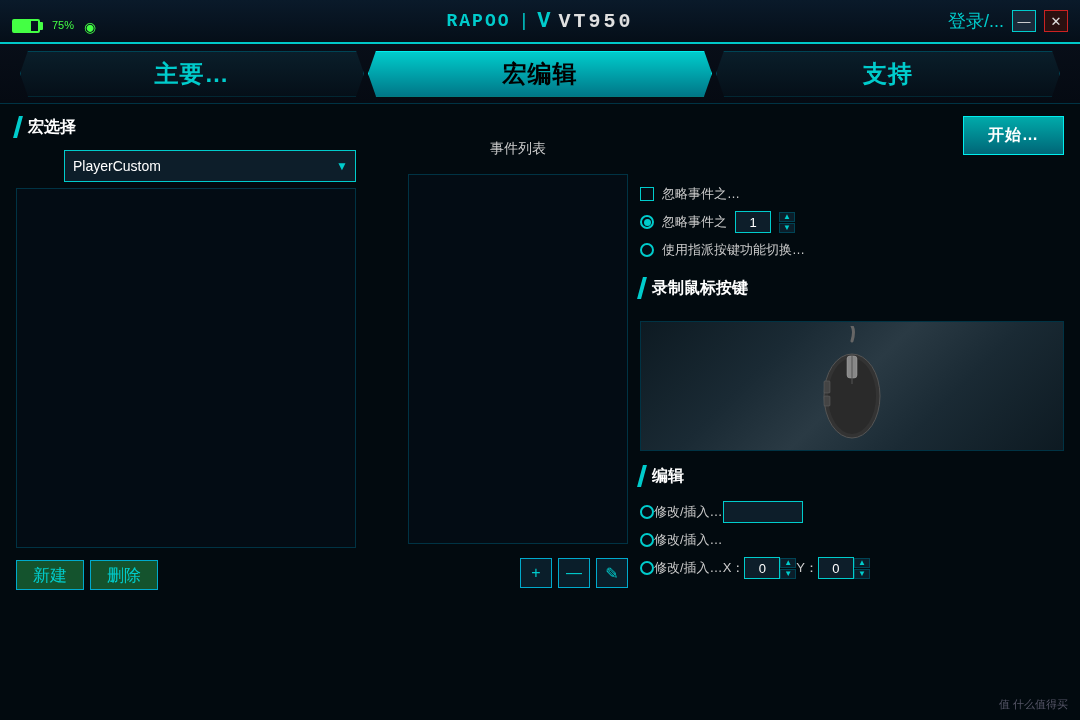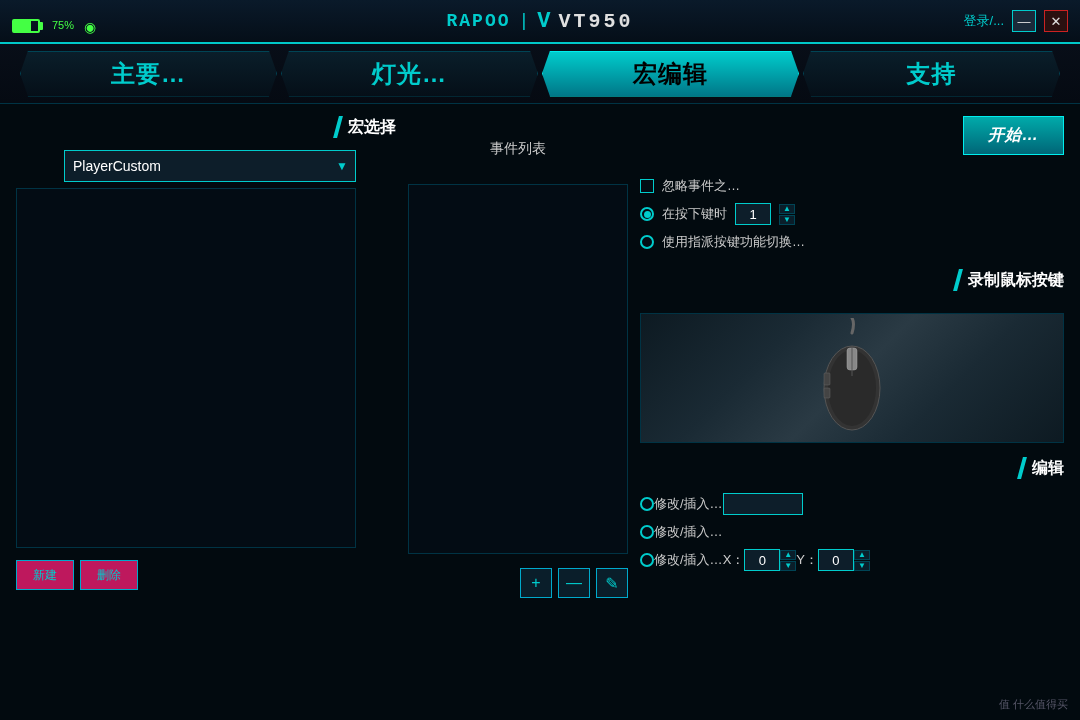--- a/index.html
+++ b/index.html
@@ -95,21 +95,21 @@
       letter-spacing: 3px;
     }
 
     #title-bar-right {
       display: flex;
       align-items: center;
       gap: 8px;
     }
     #login-text {
       color: #00cccc;
-      font-size: 13px;
+      font-size: 18px;
     }
     .win-btn {
       width: 24px;
       height: 22px;
       background: #1a2a3a;
       border: 1px solid #00cccc;
       color: #e0e0e0;
       font-size: 13px;
       cursor: pointer;
       display: flex;
@@ -168,21 +168,20 @@
       display: flex;
       flex-direction: column;
       gap: 8px;
     }
 
     .section-header {
       display: flex;
       align-items: center;
       gap: 8px;
       margin-bottom: 6px;
-      justify-content: flex-end;
     }
     .section-slash {
       width: 4px;
       height: 22px;
       background: #00cccc;
       transform: skewX(-15deg);
     }
     .section-title {
       color: #fff;
       font-size: 16px;
@@ -231,41 +230,41 @@
 
     #macro-list-buttons {
       display: flex;
       align-items: center;
       gap: 6px;
       margin-top: 6px;
     }
     .macro-action-btn {
       height: 30px;
       padding: 0 16px;
-      background: #be185d;
+      background: #14532d;
       border: 1px solid #00aacc;
       color: #00cccc;
-      font-size: 12px;
+      font-size: 17px;
       cursor: pointer;
       font-family: inherit;
     }
 
     
     #middle-panel {
       width: 220px;
       display: flex;
       flex-direction: column;
       gap: 8px;
       padding-top: 24px;
     }
     #event-list-label {
       text-align: center;
       color: #ccc;
       font-size: 14px;
-      margin-bottom: 18px;
+      margin-bottom: 8px;
       font-family: Liberation Mono, monospace;
     }
     #event-list-area {
       width: 100%;
       flex: 1;
       background: #030c14;
       border: 1px solid #003344;
       max-height: 370px;
     }
     #event-list-buttons {
@@ -302,22 +301,21 @@
       align-self: flex-end;
       padding: 8px 24px;
       background: linear-gradient(180deg, #00aaaa 0%, #006677 100%);
       border: 1px solid #00eeee;
       color: #fff;
       font-size: 16px;
       font-weight: bold;
       cursor: pointer;
       font-family: inherit;
       letter-spacing: 1px;
-      margin-bottom: 4px;
-      font-style: italic;
+      margin-bottom: 12px;
     }
 
     
     #options-section {
       display: flex;
       flex-direction: column;
       gap: 8px;
       padding: 8px 0;
     }
     .option-row {
@@ -459,21 +457,20 @@
 
   <div id="title-bar-right">
     <span id="login-text">登录/...</span>
     <button class="win-btn" id="minimize-btn">—</button>
     <button class="win-btn" id="close-btn">✕</button>
   </div>
 </div>
 
 <div id="nav-tabs">
   <div class="nav-tab">主要…</div>
-  <div class="nav-tab">灯光…</div>
   <div class="nav-tab active">宏编辑</div>
   <div class="nav-tab">支持</div>
 </div>
 
 <div id="main-content">
 
   <div id="left-panel">
     <div id="macro-selector-section">
       <div class="section-header">
         <div class="section-slash"></div>
@@ -505,21 +502,21 @@
 
     <button id="start-btn">开始…</button>
 
     <div id="options-section">
       <div class="option-row">
         <div class="opt-checkbox"></div>
         <span class="opt-label">忽略事件之…</span>
       </div>
       <div class="option-row">
         <div class="opt-radio selected"></div>
-        <span class="opt-label">在按下键时</span>
+        <span class="opt-label">忽略事件之</span>
         <input class="edit-input" id="loop-count-input" type="text" style="width: 36px;" value="1">
         <div class="spinner-btns">
           <button class="spin-btn">▲</button>
           <button class="spin-btn">▼</button>
         </div>
       </div>
       <div class="option-row">
         <div class="opt-radio"></div>
         <span class="opt-label">使用指派按键功能切换…</span>
       </div>

